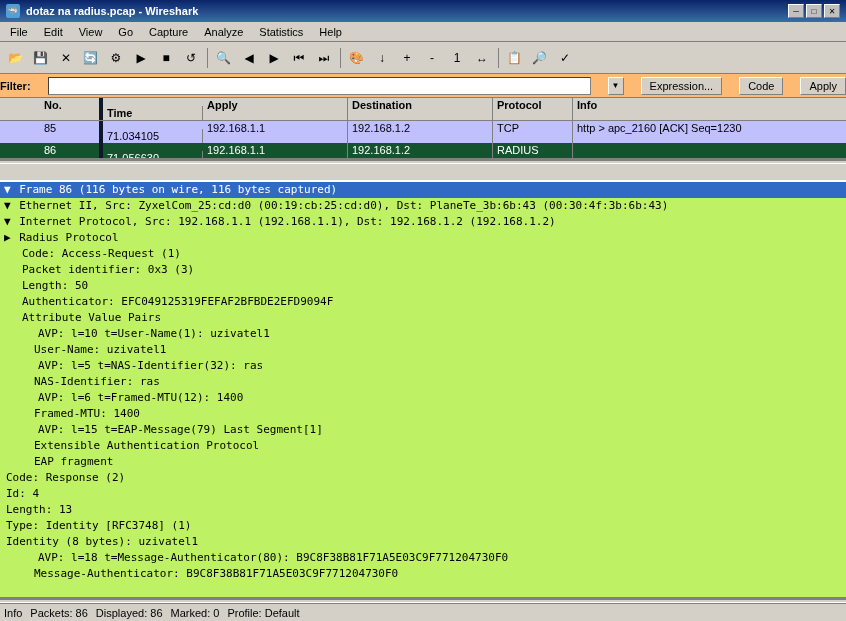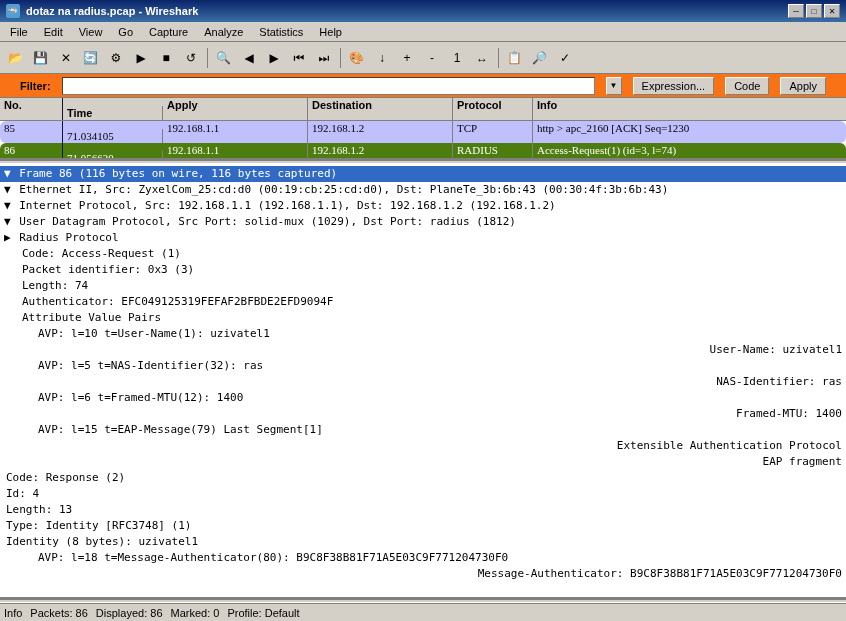--- a/index.html
+++ b/index.html
@@ -99,25 +99,25 @@
     }
     .tb-separator {
       width: 1px;
       height: 20px;
       background: #808080;
       margin: 0 3px;
     }
 
     
     .filter-bar {
-      background: #f97316;
-      display: flex;
-      align-items: center;
-      padding: 2px 20px;
-      gap: 11px;
+      background: #fdba74;
+      display: flex;
+      align-items: center;
+      padding: 2px 0;
+      gap: 17px;
       border-bottom: 1px solid #808080;
       height: 24px;
       font-family: Arial, sans-serif;
       font-size: 11px;
     }
     .filter-label {
       font-weight: bold;
       font-size: 11px;
     }
     .filter-input {
@@ -175,75 +175,75 @@
       overflow: hidden;
     }
     .packet-list-header {
       background: #d4d0c8;
       display: flex;
       border-bottom: 1px solid #808080;
       font-family: Arial, sans-serif;
       font-size: 11px;
       font-weight: bold;
     }
-    .col-no { width: 63px; padding: 1px 4px; border-right: 1px solid #0f172a; }
+    .col-no { width: 63px; padding: 1px 4px; border-right: 4px solid #0f172a; margin-left: 40px; }
     .col-time { width: 100px; padding: 1px 4px; border-right: 1px solid #808080; margin-top: 8px; }
     .col-src { width: 145px; padding: 1px 4px; border-right: 1px solid #808080; }
     .col-dst { width: 145px; padding: 1px 4px; border-right: 1px solid #808080; }
     .col-proto { width: 80px; padding: 1px 4px; border-right: 1px solid #808080; }
     .col-info { flex: 1; padding: 1px 4px; }
 
     .packet-row {
       display: flex;
       font-size: 11px;
-      font-family: Liberation Serif, serif;
-      border-radius: 6px;
+      font-family: Liberation Sans, sans-serif;
     }
     .packet-row.selected {
-      background: #4d7c0f;
+      background: #14532d;
       color: white;
     }
     .packet-row.prev {
       background: #c0c0ff;
       color: #000;
     }
     .packet-row .col-no,
     .packet-row .col-time,
     .packet-row .col-src,
     .packet-row .col-dst,
     .packet-row .col-proto,
     .packet-row .col-info {
       white-space: nowrap;
       overflow: hidden;
       text-overflow: ellipsis;
     }
 
     
     .detail-pane {
-      background: #ffffff;
+      background: #bef264;
       border-top: 2px solid #fff;
       border-bottom: 2px solid #808080;
       overflow-y: auto;
       font-family: monospace;
       font-size: 11px;
       flex: 1;
       padding: 0;
+      margin-top: 16px;
     }
     .detail-row {
       padding: 0 4px;
       line-height: 16px;
       white-space: nowrap;
     }
     .detail-row.selected-detail {
       background: #316ac5;
       color: white;
     }
     .detail-row.indent1 { padding-left: 20px; }
     .detail-row.indent2 { padding-left: 36px; }
-    .detail-row.indent3 { padding-left: 32px; text-align: right; }
+    .detail-row.indent3 { padding-left: 32px; }
     .detail-row.indent4 { }
     .expand-icon { margin-right: 2px; }
 
     
     .hex-pane {
       background: white;
       height: 0px;
       overflow: hidden;
       font-family: monospace;
       font-size: 11px;
@@ -357,37 +357,35 @@
           <div class="col-dst">192.168.1.2</div>
           <div class="col-proto">TCP</div>
           <div class="col-info">http &gt; apc_2160 [ACK] Seq=1230</div>
         </div>
         <div class="packet-row selected">
           <div class="col-no">86</div>
           <div class="col-time">71.056630</div>
           <div class="col-src">192.168.1.1</div>
           <div class="col-dst">192.168.1.2</div>
           <div class="col-proto">RADIUS</div>
-          <div class="col-info">Access-Request(1) (id=3, l=74)</div>
         </div>
       </div>
   </div>
 
   <div class="splitter"></div>
 
   <div class="detail-pane" id="detail-pane">
 
   <div class="detail-row selected-detail"><span class="expand-icon">▼ </span><span>Frame 86 (116 bytes on wire, 116 bytes captured)</span></div>
       <div class="detail-row"><span class="expand-icon">▼ </span><span>Ethernet II, Src: ZyxelCom_25:cd:d0 (00:19:cb:25:cd:d0), Dst: PlaneTe_3b:6b:43 (00:30:4f:3b:6b:43)</span></div>
       <div class="detail-row"><span class="expand-icon">▼ </span><span>Internet Protocol, Src: 192.168.1.1 (192.168.1.1), Dst: 192.168.1.2 (192.168.1.2)</span></div>
-      <div class="detail-row"><span class="expand-icon">▼ </span><span>User Datagram Protocol, Src Port: solid-mux (1029), Dst Port: radius (1812)</span></div>
       <div class="detail-row"><span class="expand-icon">▶ </span><span>Radius Protocol</span></div>
       <div class="detail-row indent1"><span class="expand-icon"></span><span>Code: Access-Request (1)</span></div>
       <div class="detail-row indent1"><span class="expand-icon"></span><span>Packet identifier: 0x3 (3)</span></div>
-      <div class="detail-row indent1"><span class="expand-icon"></span><span>Length: 74</span></div>
+      <div class="detail-row indent1"><span class="expand-icon"></span><span>Length: 50</span></div>
       <div class="detail-row indent1"><span class="expand-icon"></span><span>Authenticator: EFC049125319FEFAF2BFBDE2EFD9094F</span></div>
       <div class="detail-row indent1"><span class="expand-icon"></span><span>Attribute Value Pairs</span></div>
       <div class="detail-row indent2"><span class="expand-icon"></span><span>AVP: l=10  t=User-Name(1): uzivatel1</span></div>
       <div class="detail-row indent3"><span class="expand-icon"></span><span>User-Name: uzivatel1</span></div>
       <div class="detail-row indent2"><span class="expand-icon"></span><span>AVP: l=5   t=NAS-Identifier(32): ras</span></div>
       <div class="detail-row indent3"><span class="expand-icon"></span><span>NAS-Identifier: ras</span></div>
       <div class="detail-row indent2"><span class="expand-icon"></span><span>AVP: l=6   t=Framed-MTU(12): 1400</span></div>
       <div class="detail-row indent3"><span class="expand-icon"></span><span>Framed-MTU: 1400</span></div>
       <div class="detail-row indent2"><span class="expand-icon"></span><span>AVP: l=15  t=EAP-Message(79) Last Segment[1]</span></div>
       <div class="detail-row indent3"><span class="expand-icon"></span><span>Extensible Authentication Protocol</span></div>

